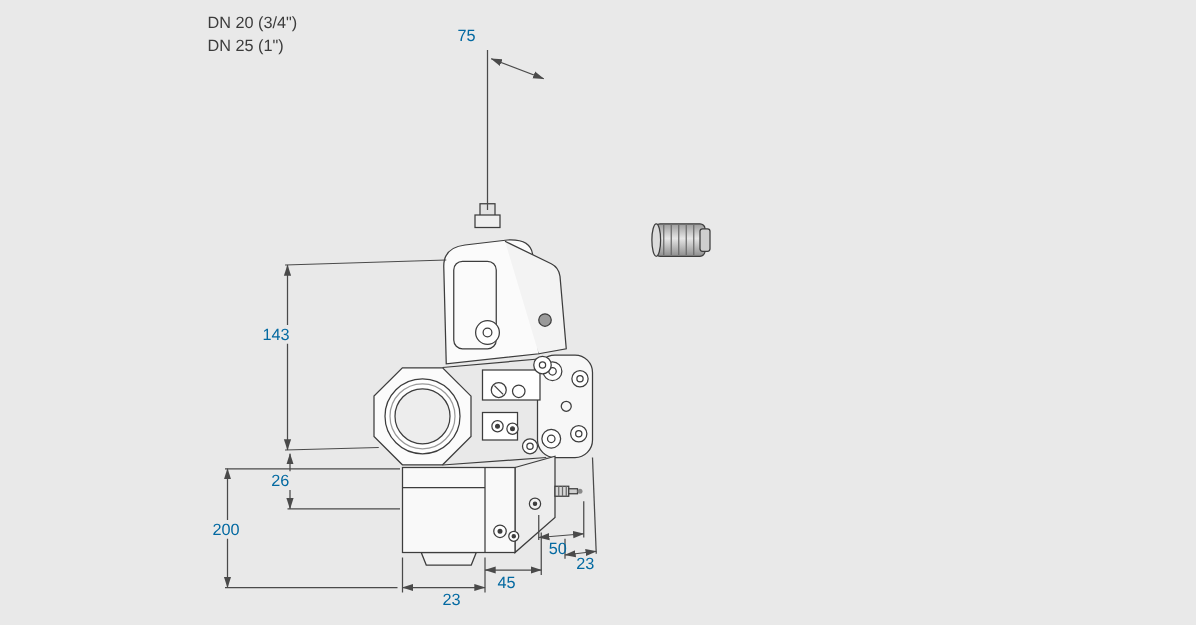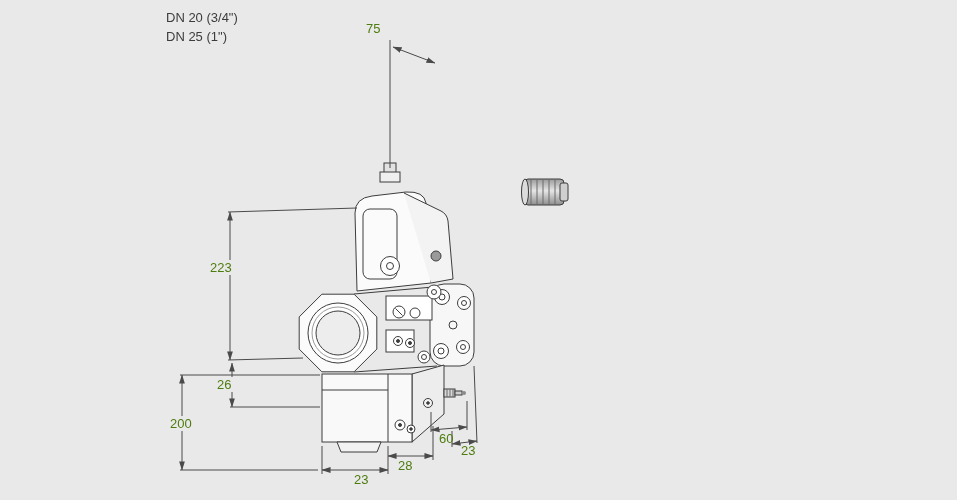--- a/index.html
+++ b/index.html
@@ -1,19 +1,19 @@
 <!DOCTYPE html>
 <html><head>
 <meta charset="utf-8">
 <style>
   html,body{margin:0;padding:0;}
   body{font-family:"Liberation Sans","DejaVu Sans",sans-serif;}
   .canvas{position:relative;width:957px;height:500px;background:#e9e9e9;overflow:hidden;}
   .hdr{position:absolute;left:166px;top:8px;font-size:13px;color:#3c3c3c;line-height:19px;}
-  .dim-label{position:absolute;font-size:13px;color:#4d7c0f;white-space:nowrap;}
+  .dim-label{position:absolute;font-size:13px;color:#0369a1;white-space:nowrap;}
   .dim-label.bg{background:#e9e9e9;padding:0 2px;}
   svg.drawing{position:absolute;left:0;top:0;}
 </style>
 </head>
 <body>
 
 <div class="canvas">
 
   <svg class="drawing" width="957" height="500" viewBox="0 0 957 500">
     <defs>
@@ -133,21 +133,21 @@
       <path d="M474 366 L477 443"></path>
     </g>
   </svg>
 
   <div class="hdr">
     <div>DN 20 (3/4")</div>
     <div>DN 25 (1")</div>
   </div>
 
   <span class="dim-label" style="left:366px;top:21px">75</span>
-  <span class="dim-label bg" style="left:208px;top:260px">223</span>
+  <span class="dim-label bg" style="left:208px;top:260px">143</span>
   <span class="dim-label bg" style="left:215px;top:377px">26</span>
   <span class="dim-label bg" style="left:168px;top:416px">200</span>
   <span class="dim-label" style="left:354px;top:472px">23</span>
-  <span class="dim-label" style="left:398px;top:458px">28</span>
-  <span class="dim-label" style="left:439px;top:431px">60</span>
+  <span class="dim-label" style="left:398px;top:458px">45</span>
+  <span class="dim-label" style="left:439px;top:431px">50</span>
   <span class="dim-label" style="left:461px;top:443px">23</span>
 
 </div>
 
 </body></html>

